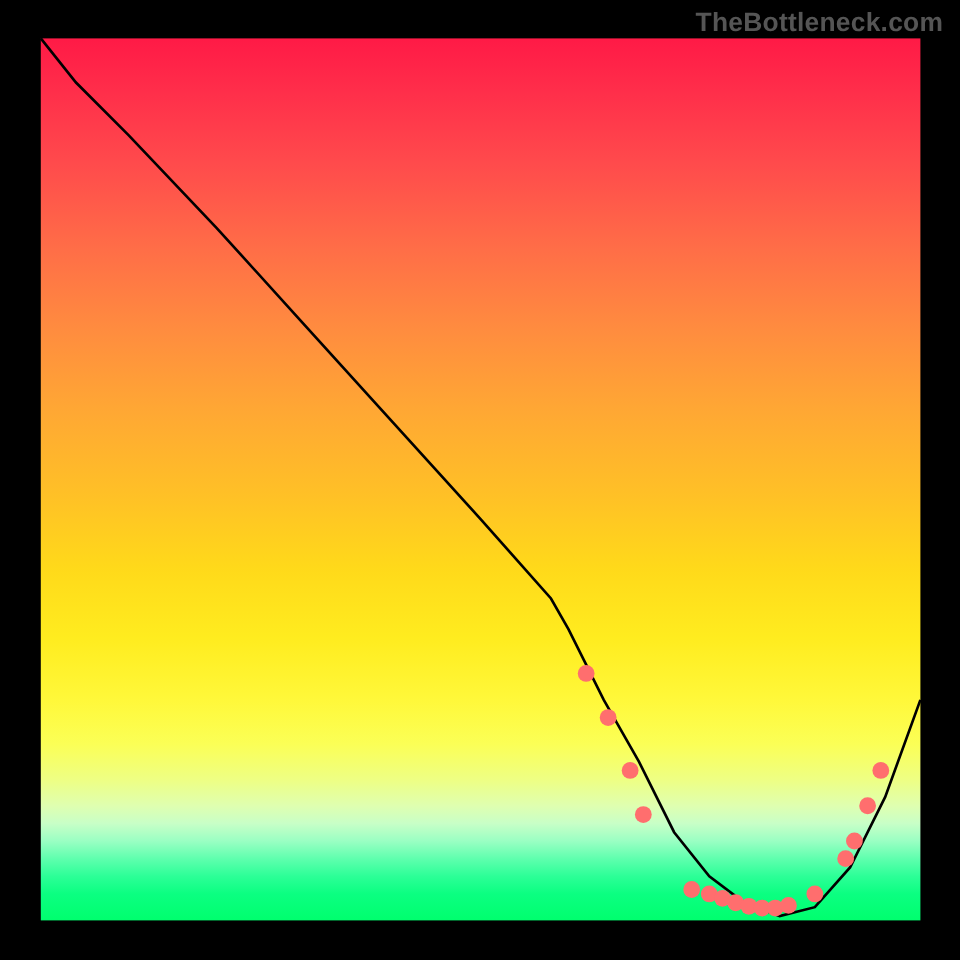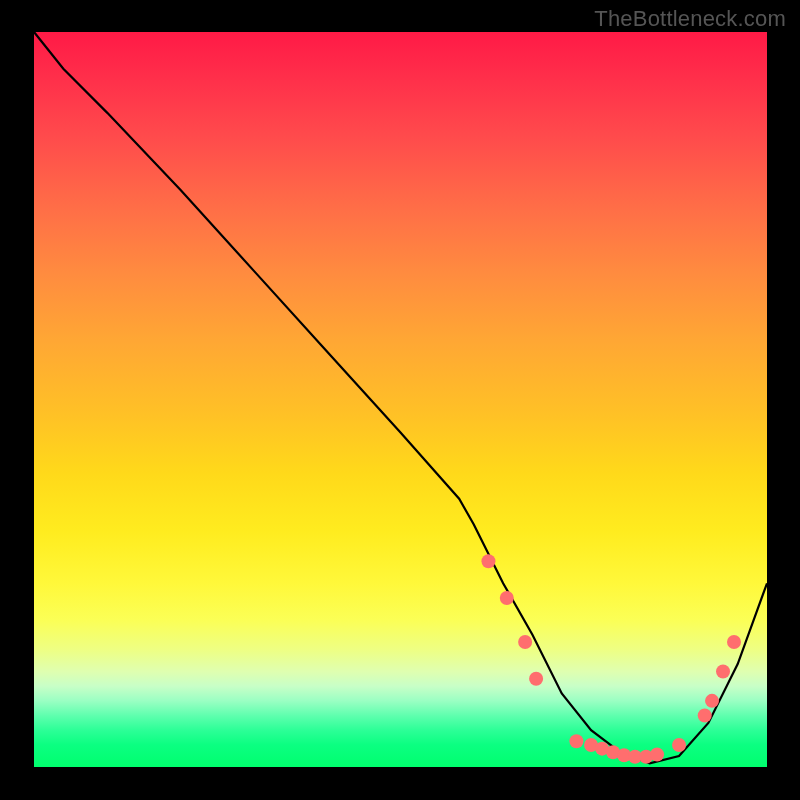--- a/index.html
+++ b/index.html
@@ -10,21 +10,21 @@
     height: 800px;
     background: #000;
   }
   .watermark {
     position: absolute;
     top: 6px;
     right: 14px;
     font-family: Arial, Helvetica, sans-serif;
     font-size: 22px;
     color: #555;
-    font-weight: 400;
+    font-weight: 700;
     letter-spacing: 0.2px;
   }
   .plot {
     position: absolute;
     left: 34px;
     top: 32px;
     width: 733px;
     height: 735px;
   }
   .gradient {

